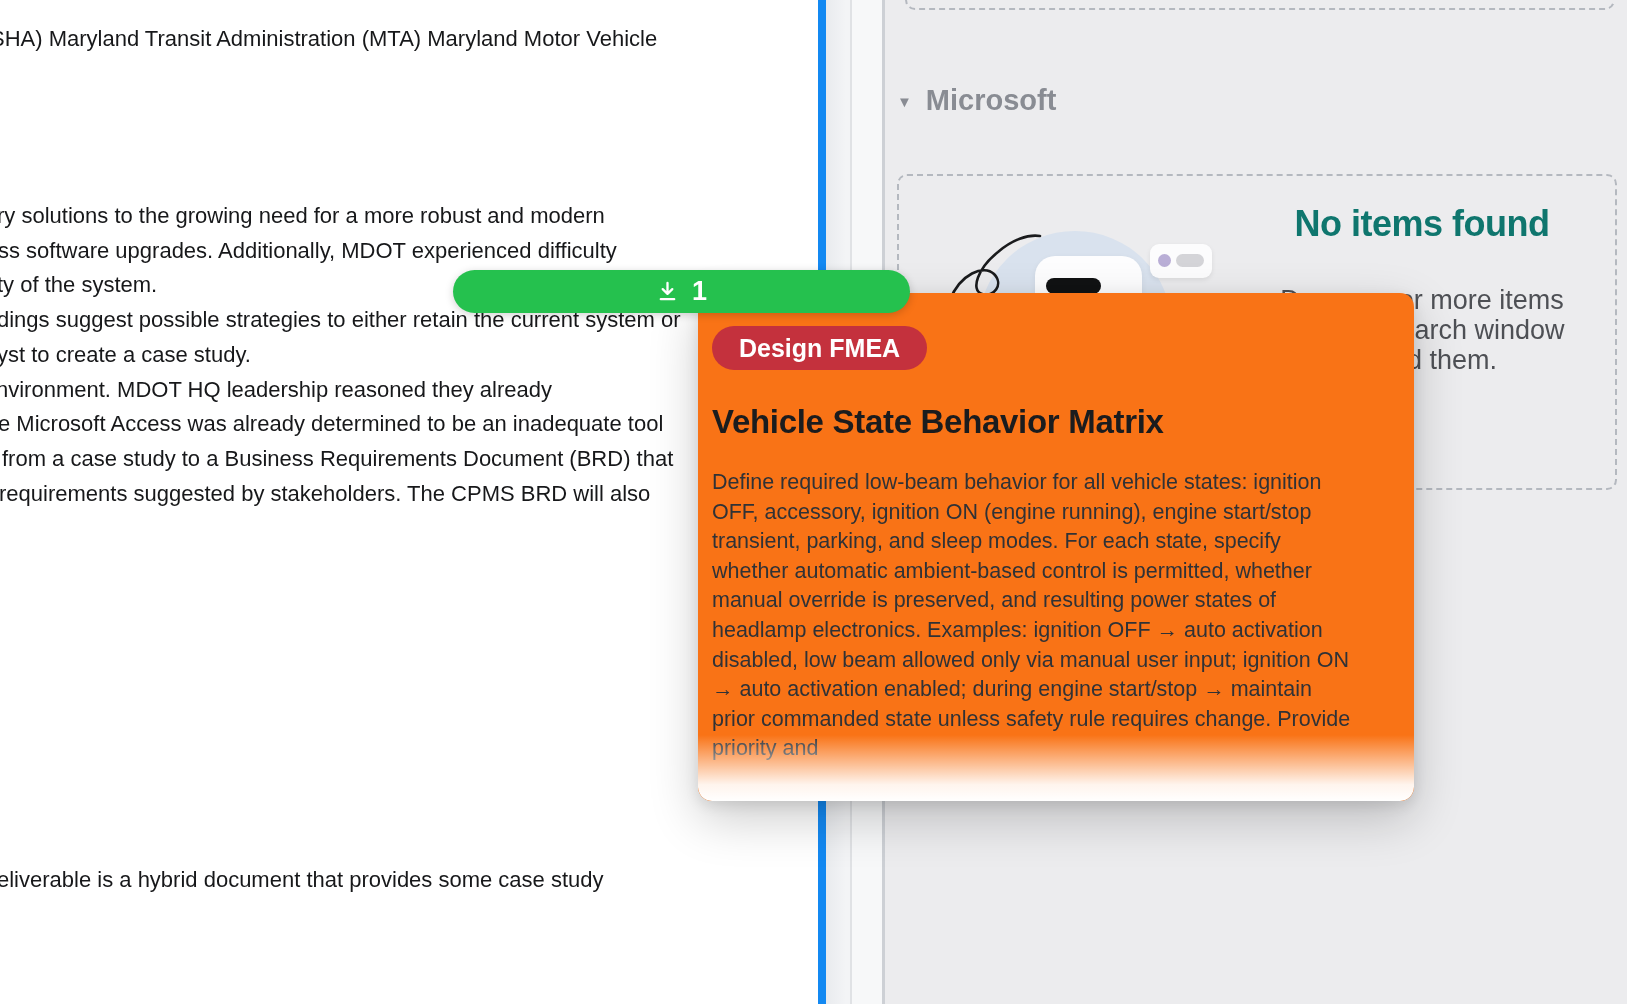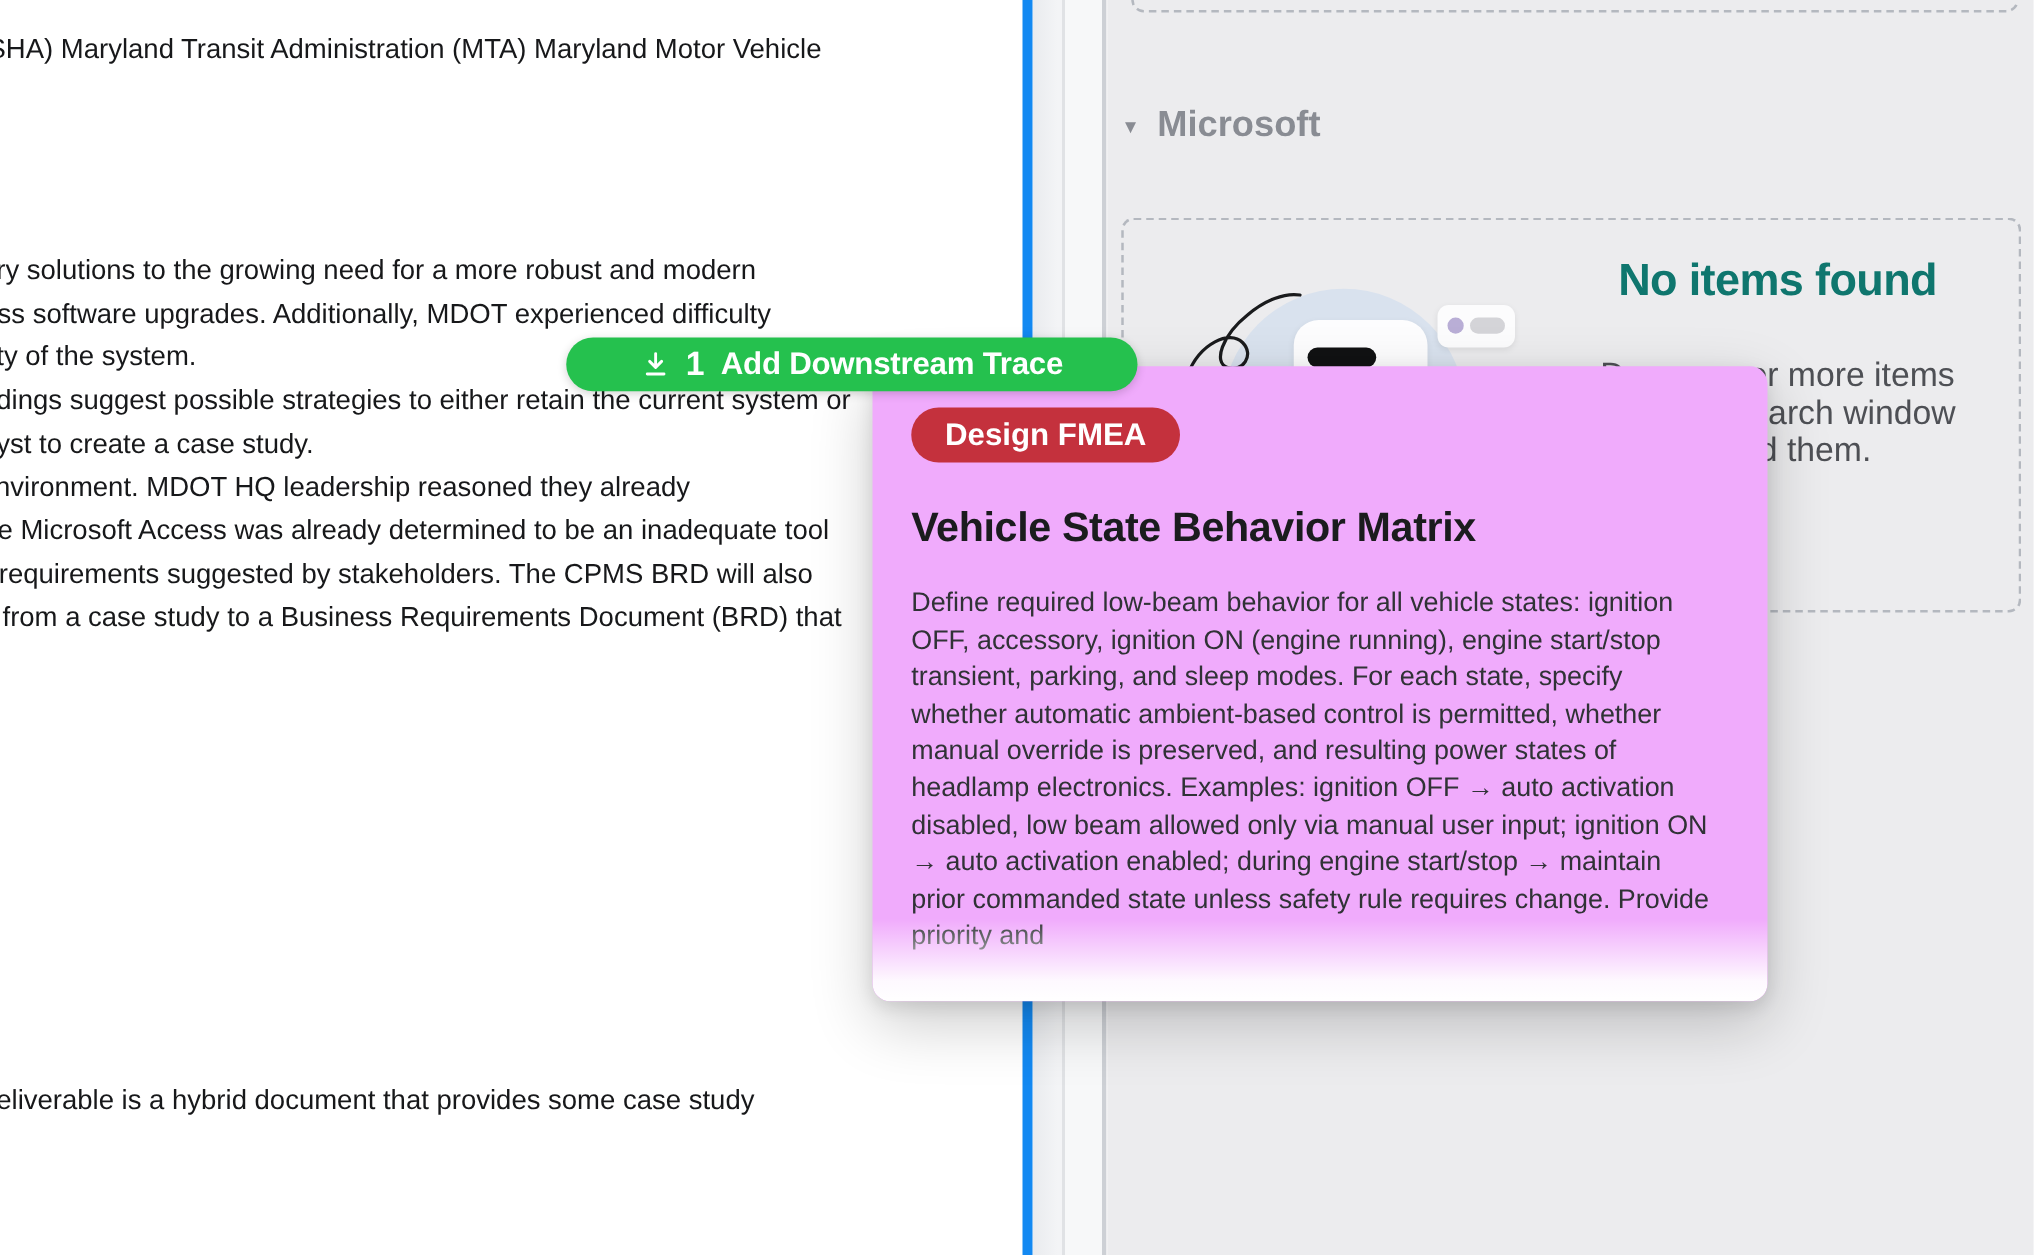--- a/index.html
+++ b/index.html
@@ -46,23 +46,23 @@
   .illu-mini{position:absolute;left:264px;top:244px;width:62px;height:34px;border-radius:9px;background:#fcfcfd;box-shadow:0 2px 5px rgba(0,0,0,.08);}
   .illu-dot{position:absolute;left:8px;top:10px;width:13px;height:13px;border-radius:50%;background:#b9aed6;}
   .illu-pill{position:absolute;left:26px;top:10px;width:28px;height:13px;border-radius:7px;background:#d4d4d8;}
   .illu-squiggle{position:absolute;left:54px;top:228px;}
 
   .empty-text{position:absolute;left:366px;top:203px;width:340px;text-align:center;}
   .empty-title{font-size:36px;font-weight:700;color:#0f766e;letter-spacing:-.5px;}
   .empty-msg{margin-top:40px;font-size:27px;line-height:30px;color:#4e5055;}
 
   
-  .preview-card{position:absolute;left:698px;top:293px;width:716px;height:508px;background:#f0abfc;border-radius:14px;
+  .preview-card{position:absolute;left:698px;top:293px;width:716px;height:508px;background:#f97316;border-radius:14px;
     box-shadow:0 18px 50px rgba(0,0,0,.20),0 4px 14px rgba(0,0,0,.10);z-index:20;box-sizing:border-box;
-    padding:33px 28px 0 31px;overflow:hidden;}
+    padding:33px 28px 0 14px;overflow:hidden;}
   .type-badge{display:inline-block;background:#c4313d;color:#fff;font-size:25px;font-weight:700;
     line-height:44px;height:44px;border-radius:22px;padding:0 27px;}
   .card-title{font-size:33px;font-weight:700;color:#1b1c1e;margin-top:32px;line-height:40px;letter-spacing:-.3px;}
   .card-desc{margin-top:26px;font-size:21.5px;line-height:29.6px;color:#303236;width:648px;}
   .card-fade{position:absolute;left:0;right:0;bottom:0;height:66px;
     background:linear-gradient(to bottom,rgba(255,255,255,0),rgba(255,255,255,.92) 75%,#fff 100%);
     border-radius:0 0 14px 14px;pointer-events:none;}
 
   
   .trace-btn{position:absolute;left:453px;top:270px;width:457px;height:43px;border:none;cursor:pointer;
@@ -79,22 +79,22 @@
 <div class="doc">
   <div class="doc-line single l0">SHA) Maryland Transit Administration (MTA) Maryland Motor Vehicle</div>
   <div class="doc-block">
     <div class="doc-line" style="margin-left:-3px">ry solutions to the growing need for a more robust and modern</div>
     <div class="doc-line" style="margin-left:-2px">ss software upgrades. Additionally, MDOT experienced difficulty</div>
     <div class="doc-line" style="margin-left:-3px">ty of the system.</div>
     <div class="doc-line" style="margin-left:-3px">dings suggest possible strategies to either retain the current system or</div>
     <div class="doc-line" style="margin-left:-3px">yst to create a case study.</div>
     <div class="doc-line" style="margin-left:-4px">nvironment. MDOT HQ leadership reasoned they already</div>
     <div class="doc-line" style="margin-left:-2px">e Microsoft Access was already determined to be an inadequate tool</div>
+    <div class="doc-line" style="margin-left:2px">from a case study to a Business Requirements Document (BRD) that</div>
     <div class="doc-line" style="margin-left:-1px">requirements suggested by stakeholders. The CPMS BRD will also</div>
-    <div class="doc-line" style="margin-left:2px">from a case study to a Business Requirements Document (BRD) that</div>
   </div>
   <div class="doc-line single l10">eliverable is a hybrid document that provides some case study</div>
 </div>
 
 <div class="blue-divider"></div>
 
 <div class="gutter"></div>
 
 <aside class="panel">
 
@@ -134,14 +134,13 @@
   <div class="card-title">Vehicle State Behavior Matrix</div>
   <div class="card-desc">Define required low-beam behavior for all vehicle states: ignition OFF, accessory, ignition ON (engine running), engine start/stop transient, parking, and sleep modes. For each state, specify whether automatic ambient-based control is permitted, whether manual override is preserved, and resulting power states of headlamp electronics. Examples: ignition OFF → auto activation disabled, low beam allowed only via manual user input; ignition ON → auto activation enabled; during engine start/stop → maintain prior commanded state unless safety rule requires change. Provide priority and</div>
   <div class="card-fade"></div>
 </div>
 
 <button class="trace-btn">
   <svg width="23" height="23" viewBox="0 0 24 24">
     <path d="M12 3v11 M7 9.5l5 5 5-5 M5 20h14" fill="none" stroke="#ffffff" stroke-width="2.4" stroke-linecap="round" stroke-linejoin="round"></path>
   </svg>
   <span class="cnt">1</span>
-  <span class="lbl">Add Downstream Trace</span>
 </button>
 
 </body></html>

